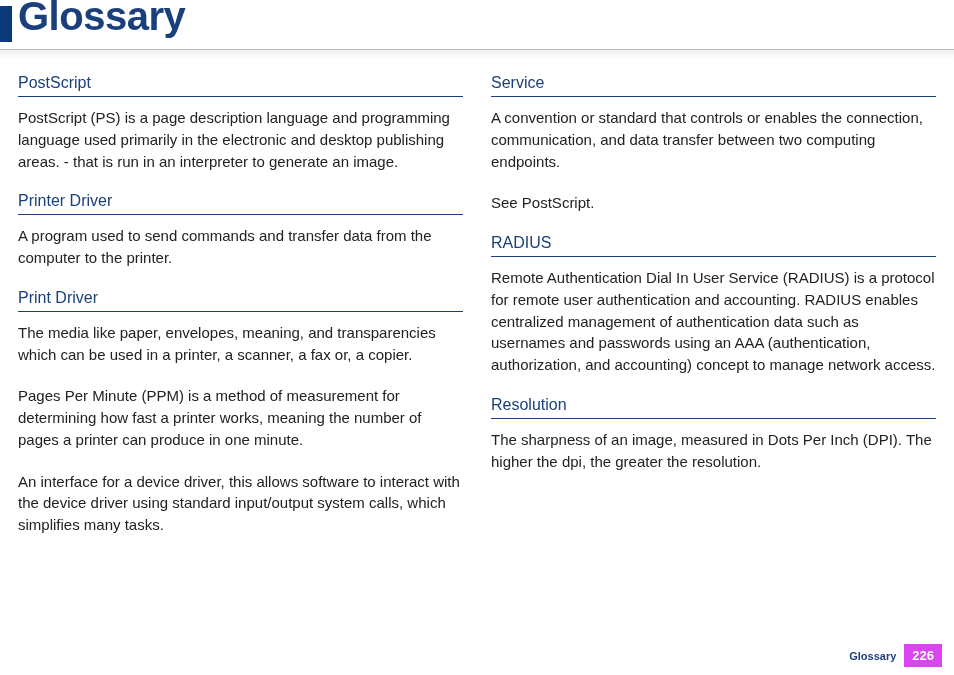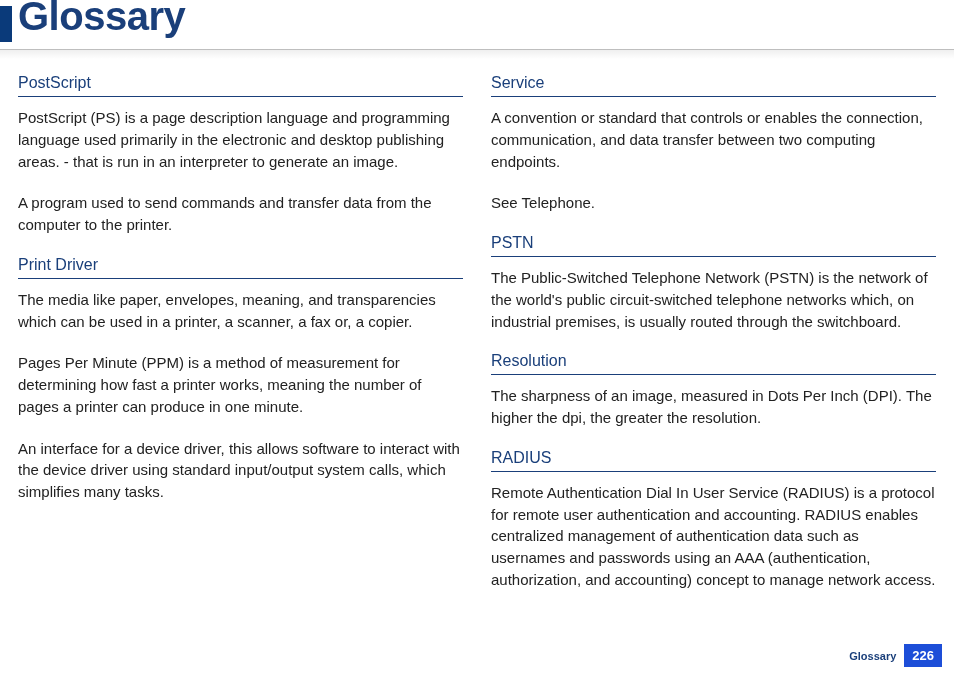--- a/index.html
+++ b/index.html
@@ -73,21 +73,21 @@
       display: flex;
       align-items: center;
       gap: 8px;
     }
     .footer .section-name {
       font-size: 11px;
       font-weight: 700;
       color: #1a3f7a;
     }
     .footer .page-num {
-      background: #1d4ed8;
+      background: #d946ef;
       color: #fff;
       font-weight: 700;
       font-size: 13px;
       padding: 4px 8px;
       min-width: 28px;
       text-align: left;
     }
   </style>
 </head>
 <body>
@@ -98,53 +98,50 @@
   <div class="shadow-under"></div>
 </div>
 
 <div class="content">
   <div class="col">
     <div class="entry">
       <h2>PostScript</h2>
       <p>PostScript (PS) is a page description language and programming language used primarily in the electronic and desktop publishing areas. - that is run in an interpreter to generate an image.</p>
     </div>
     <div class="entry">
+      <h2>Printer Driver</h2>
       <p>A program used to send commands and transfer data from the computer to the printer.</p>
     </div>
     <div class="entry">
       <h2>Print Driver</h2>
       <p>The media like paper, envelopes, meaning, and transparencies which can be used in a printer, a scanner, a fax or, a copier.</p>
     </div>
     <div class="entry">
       <p>Pages Per Minute (PPM) is a method of measurement for determining how fast a printer works, meaning the number of pages a printer can produce in one minute.</p>
     </div>
     <div class="entry">
       <p>An interface for a device driver, this allows software to interact with the device driver using standard input/output system calls, which simplifies many tasks.</p>
     </div>
   </div>
 
   <div class="col">
     <div class="entry">
       <h2>Service</h2>
       <p>A convention or standard that controls or enables the connection, communication, and data transfer between two computing endpoints.</p>
     </div>
     <div class="entry">
-      <p>See Telephone.</p>
+      <p>See PostScript.</p>
     </div>
     <div class="entry">
-      <h2>PSTN</h2>
-      <p>The Public-Switched Telephone Network (PSTN) is the network of the world's public circuit-switched telephone networks which, on industrial premises, is usually routed through the switchboard.</p>
+      <h2>RADIUS</h2>
+      <p>Remote Authentication Dial In User Service (RADIUS) is a protocol for remote user authentication and accounting. RADIUS enables centralized management of authentication data such as usernames and passwords using an AAA (authentication, authorization, and accounting) concept to manage network access.</p>
     </div>
     <div class="entry">
       <h2>Resolution</h2>
       <p>The sharpness of an image, measured in Dots Per Inch (DPI). The higher the dpi, the greater the resolution.</p>
-    </div>
-    <div class="entry">
-      <h2>RADIUS</h2>
-      <p>Remote Authentication Dial In User Service (RADIUS) is a protocol for remote user authentication and accounting. RADIUS enables centralized management of authentication data such as usernames and passwords using an AAA (authentication, authorization, and accounting) concept to manage network access.</p>
     </div>
   </div>
 </div>
 
 <div class="footer">
   <span class="section-name">Glossary</span>
   <span class="page-num">226</span>
 </div>
 
 </body></html>

